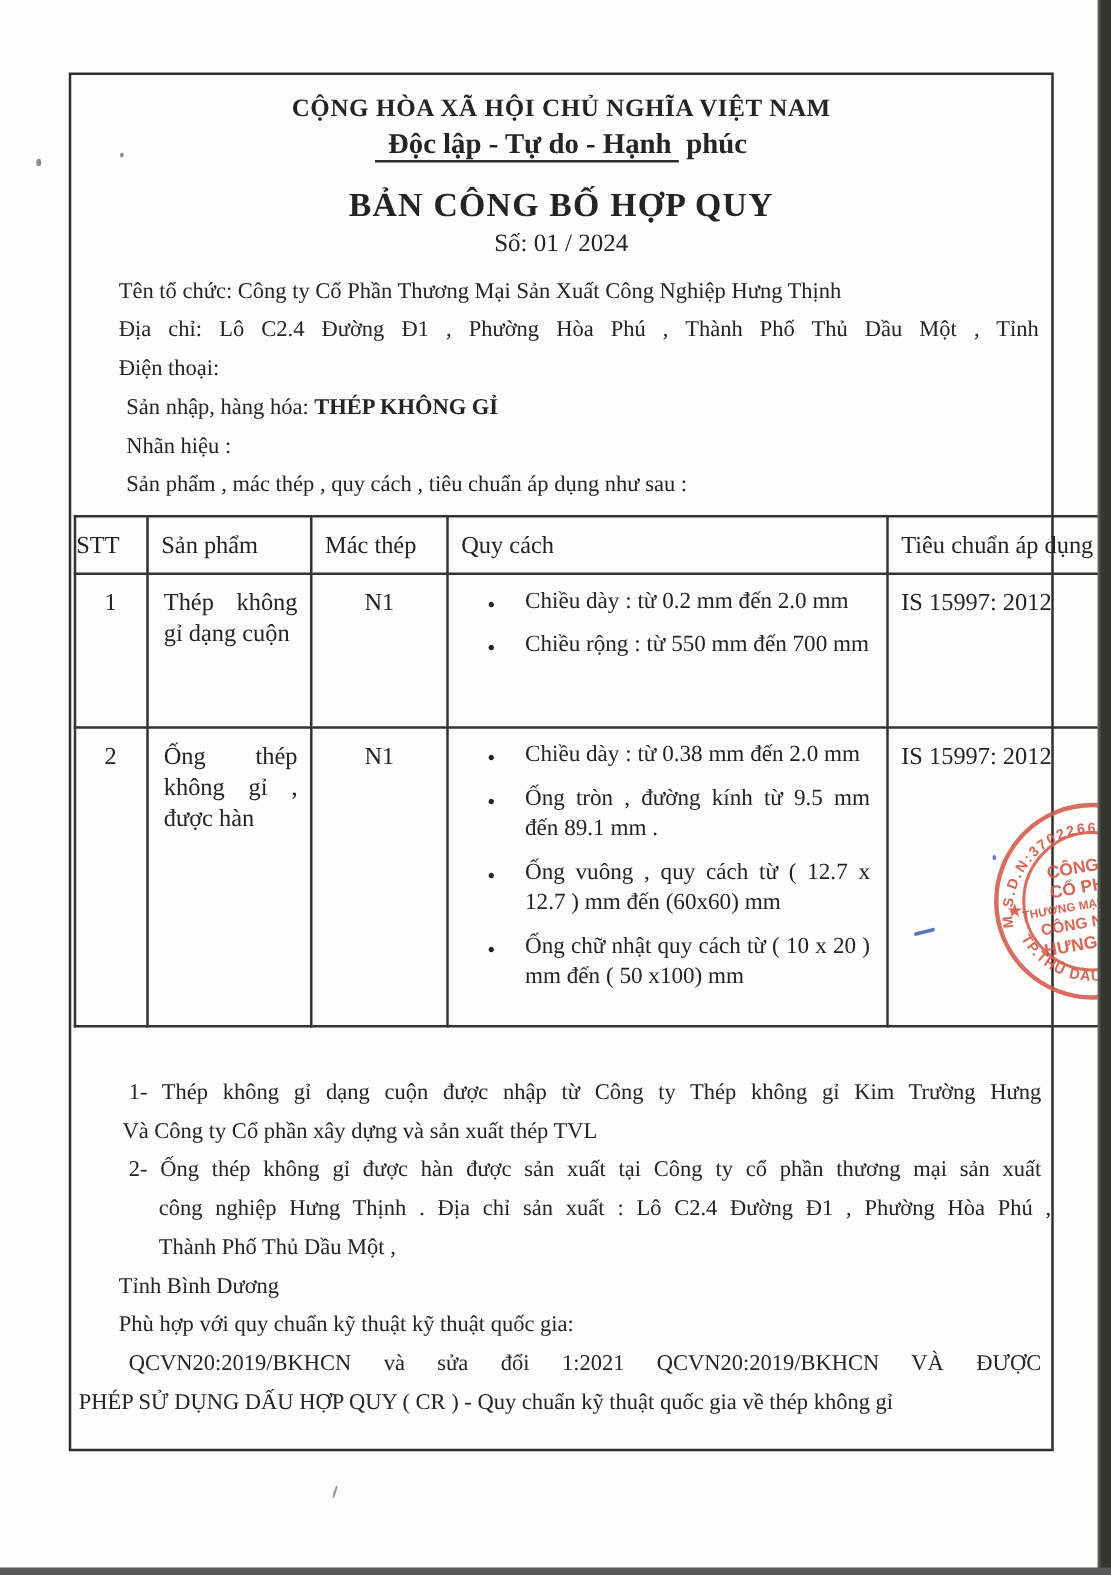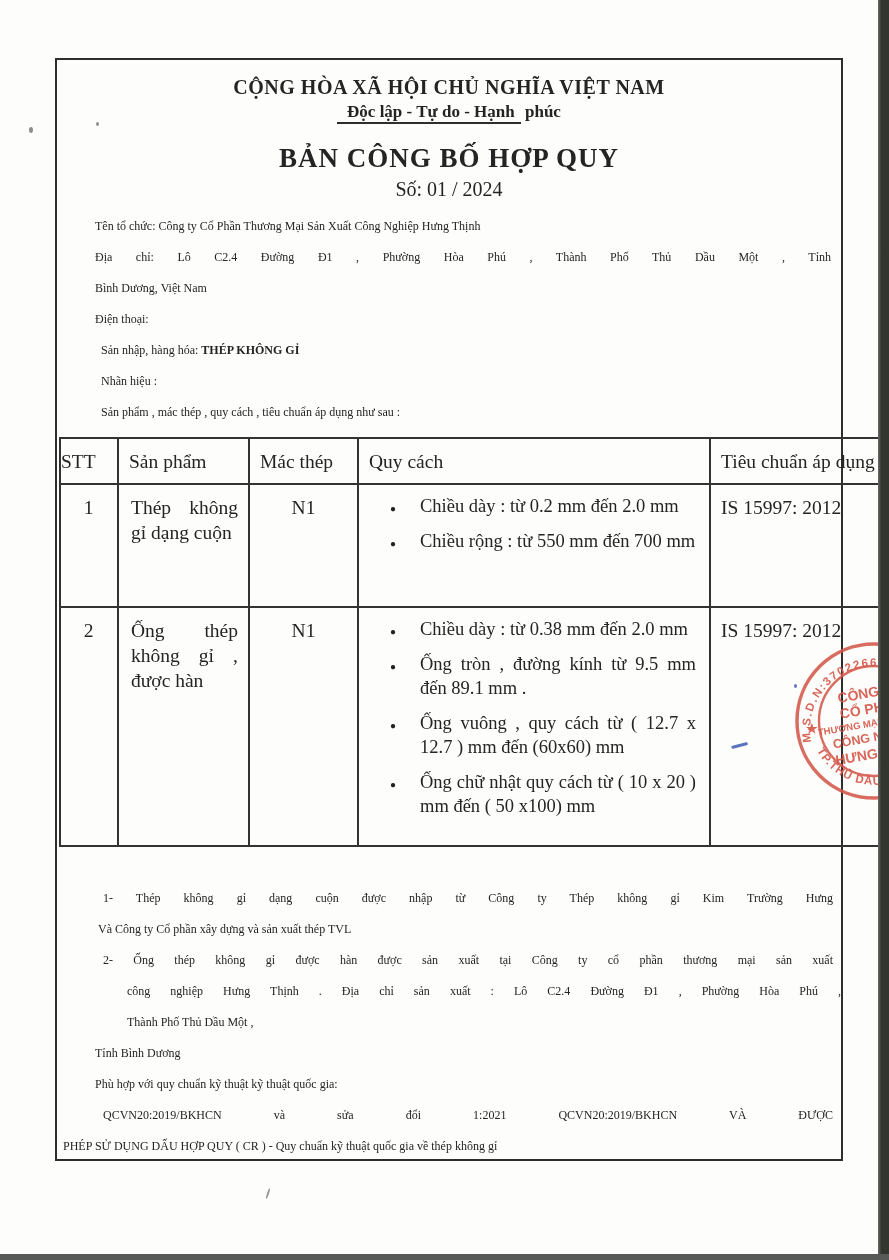--- a/index.html
+++ b/index.html
@@ -8,24 +8,24 @@
     background:#fdfdfb;
     font-family:"Liberation Serif","DejaVu Serif",serif;
     color:#242424;
   }
   .scan{position:absolute;inset:0;}
   
   .frame{
     position:absolute;left:55px;top:58px;width:784px;height:1099px;
     border:2px solid #2e2e2e;background:transparent;
   }
-  .line{font-size:12px;line-height:31px;}
+  .line{font-size:18px;line-height:31px;}
   .center{text-align:center;}
   .nat-title{margin-top:16px;font-size:20px;font-weight:bold;letter-spacing:.5px;}
-  .motto{margin-top:3px;font-size:17px;font-weight:bold;}
+  .motto{margin-top:3px;font-size:23px;font-weight:bold;}
   .motto .u{border-bottom:2px solid #2e2e2e;padding:0 6px 1px 10px;}
   .doc-title{margin-top:21px;font-size:27px;font-weight:bold;letter-spacing:1px;}
   .doc-no{margin-top:4px;font-size:20px;}
   .ml38{margin-left:38px;margin-right:10px;}
   .ml44{margin-left:44px;margin-right:10px;}
   .ml46{margin-left:46px;margin-right:8px;}
   .ml41{margin-left:41px;margin-right:8px;}
   .ml70{margin-left:70px;margin-right:0;}
   .ml6{margin-left:6px;margin-right:8px;}
   .mt10{margin-top:10px;}
@@ -99,21 +99,20 @@
     <div class="center motto">
       <span class="u">Độc lập - Tự do - Hạnh</span>
       <span>phúc</span>
     </div>
 
     <div class="center doc-title">BẢN CÔNG BỐ HỢP QUY</div>
     <div class="center doc-no">Số: 01 / 2024</div>
 
     <div class="line ml38 mt10">Tên tổ chức: Công ty Cổ Phần Thương Mại Sản Xuất Công Nghiệp Hưng Thịnh</div>
     <div class="line ml38 just">Địa chỉ: Lô C2.4 Đường Đ1 , Phường Hòa Phú , Thành Phố Thủ Dầu Một , Tỉnh</div>
-    <div class="line ml38">Bình Dương, Việt Nam</div>
     <div class="line ml38">Điện thoại:</div>
     <div class="line ml44">
       <span>Sản nhập, hàng hóa: </span><span class="b">THÉP KHÔNG GỈ</span>
     </div>
     <div class="line ml44">Nhãn hiệu :</div>
     <div class="line ml44">Sản phẩm , mác thép , quy cách , tiêu chuẩn áp dụng như sau :</div>
 
     <table class="spec">
       <tbody>
           <tr class="head">

